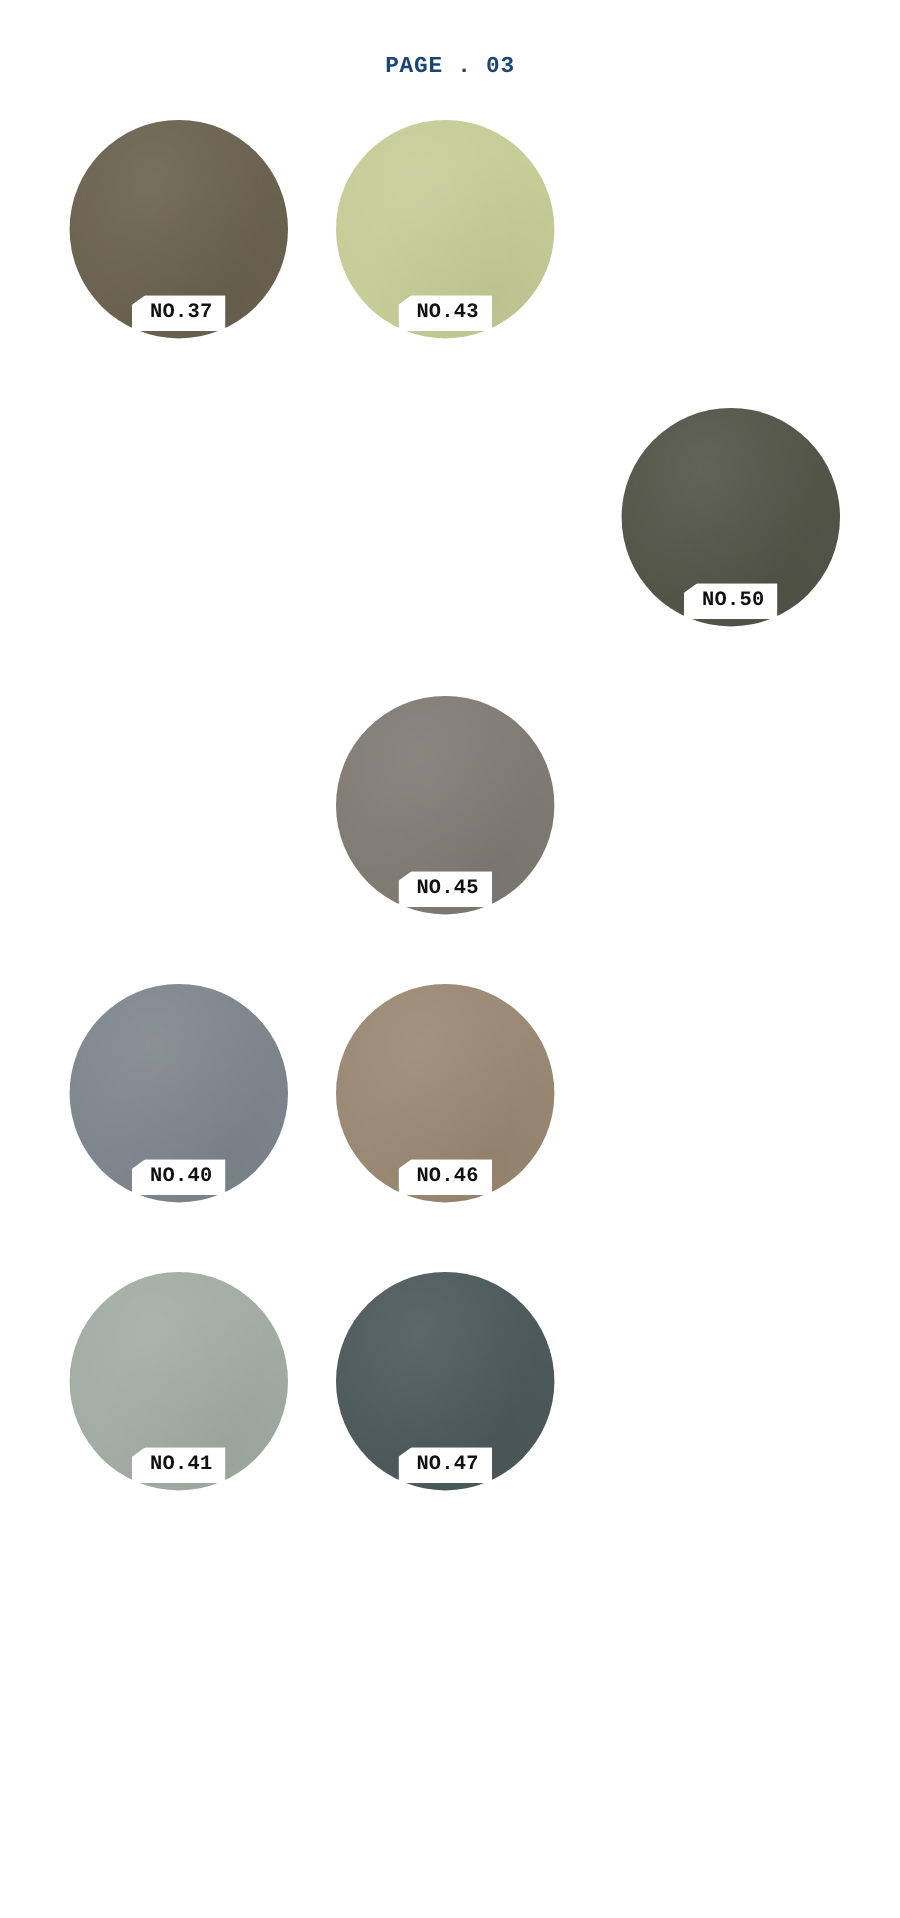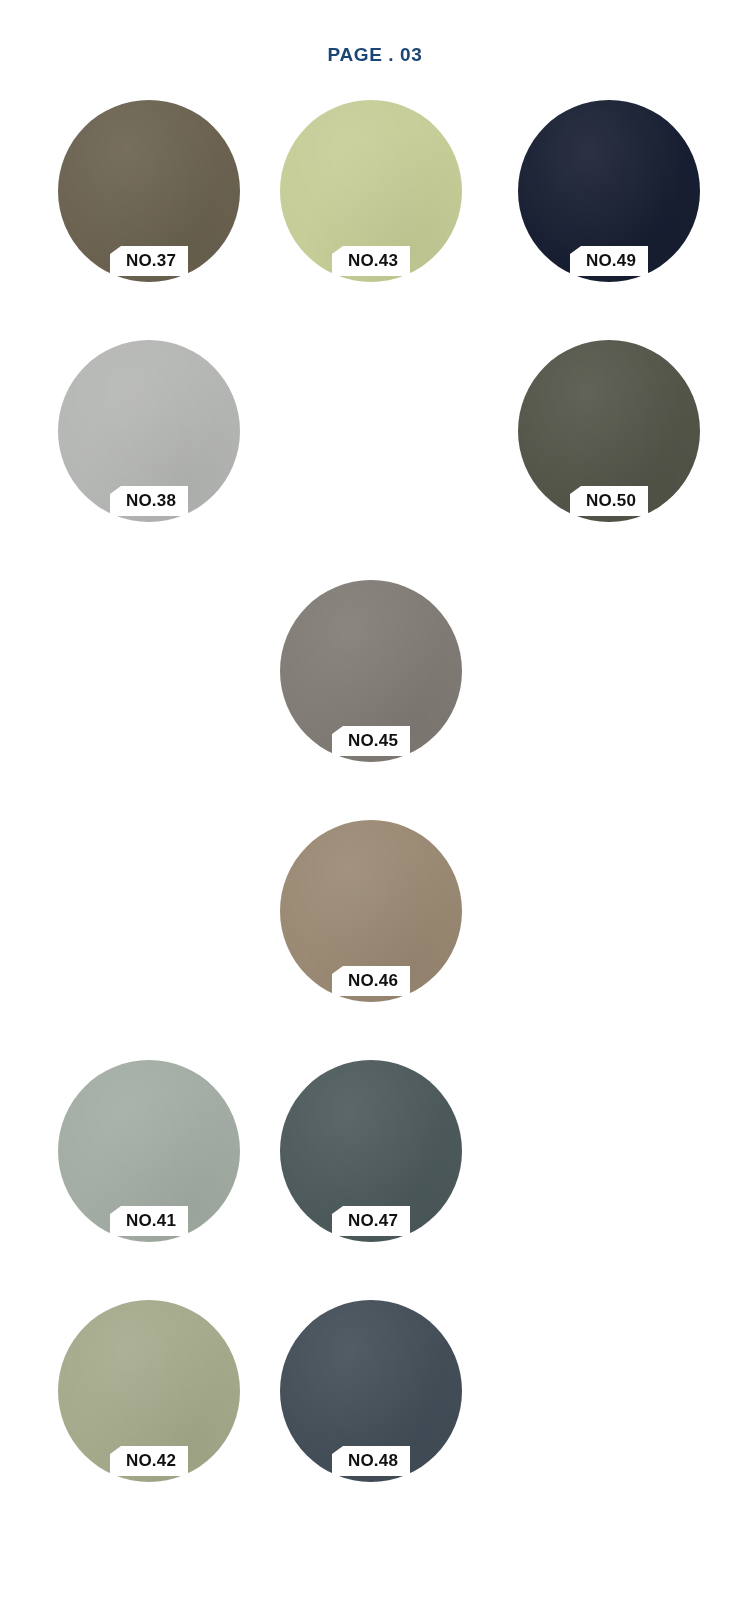--- a/index.html
+++ b/index.html
@@ -1,15 +1,15 @@
 <!DOCTYPE html>
 <html><head>
 <meta charset="utf-8">
 <style>
-  * { margin: 0; padding: 0; box-sizing: border-box; }
+  * { margin: 0; padding: 0; box-sizing: border-box; font-family: Liberation Mono, monospace; }
 
   html, body {
     width: 750px;
     height: 1598px;
     background: #ffffff;
   }
 
   body {
     font-family: "Liberation Sans", sans-serif;
     position: relative;
@@ -112,62 +112,50 @@
   <div class="swatch-grid">
       <div class="swatch-row">
         <div class="swatch col-0">
           <div class="swatch-disc" style="background: rgb(107, 98, 80);"></div>
           <div class="swatch-label">NO.37</div>
         </div>
         <div class="swatch col-1">
           <div class="swatch-disc" style="background: rgb(198, 205, 151);"></div>
           <div class="swatch-label">NO.43</div>
         </div>
-        <div class="swatch col-2">
-          <div class="swatch-disc" style="background: rgb(24, 31, 50);"></div>
-          <div class="swatch-label">NO.49</div>
-        </div>
       </div>
       <div class="swatch-row">
-        <div class="swatch col-0">
-          <div class="swatch-disc" style="background: rgb(181, 183, 180);"></div>
-          <div class="swatch-label">NO.38</div>
-        </div>
         <div class="swatch col-2">
           <div class="swatch-disc" style="background: rgb(83, 85, 73);"></div>
           <div class="swatch-label">NO.50</div>
         </div>
       </div>
       <div class="swatch-row">
         <div class="swatch col-1">
           <div class="swatch-disc" style="background: rgb(128, 123, 117);"></div>
           <div class="swatch-label">NO.45</div>
         </div>
       </div>
       <div class="swatch-row">
+        <div class="swatch col-0">
+          <div class="swatch-disc" style="background: rgb(127, 134, 141);"></div>
+          <div class="swatch-label">NO.40</div>
+        </div>
         <div class="swatch col-1">
           <div class="swatch-disc" style="background: rgb(154, 137, 115);"></div>
           <div class="swatch-label">NO.46</div>
         </div>
       </div>
       <div class="swatch-row">
         <div class="swatch col-0">
           <div class="swatch-disc" style="background: rgb(163, 173, 164);"></div>
           <div class="swatch-label">NO.41</div>
         </div>
         <div class="swatch col-1">
           <div class="swatch-disc" style="background: rgb(77, 90, 91);"></div>
           <div class="swatch-label">NO.47</div>
         </div>
       </div>
       <div class="swatch-row">
-        <div class="swatch col-0">
-          <div class="swatch-disc" style="background: rgb(165, 170, 140);"></div>
-          <div class="swatch-label">NO.42</div>
-        </div>
-        <div class="swatch col-1">
-          <div class="swatch-disc" style="background: rgb(67, 78, 88);"></div>
-          <div class="swatch-label">NO.48</div>
-        </div>
       </div>
     </div>
 
 </div>
 
 </body></html>

